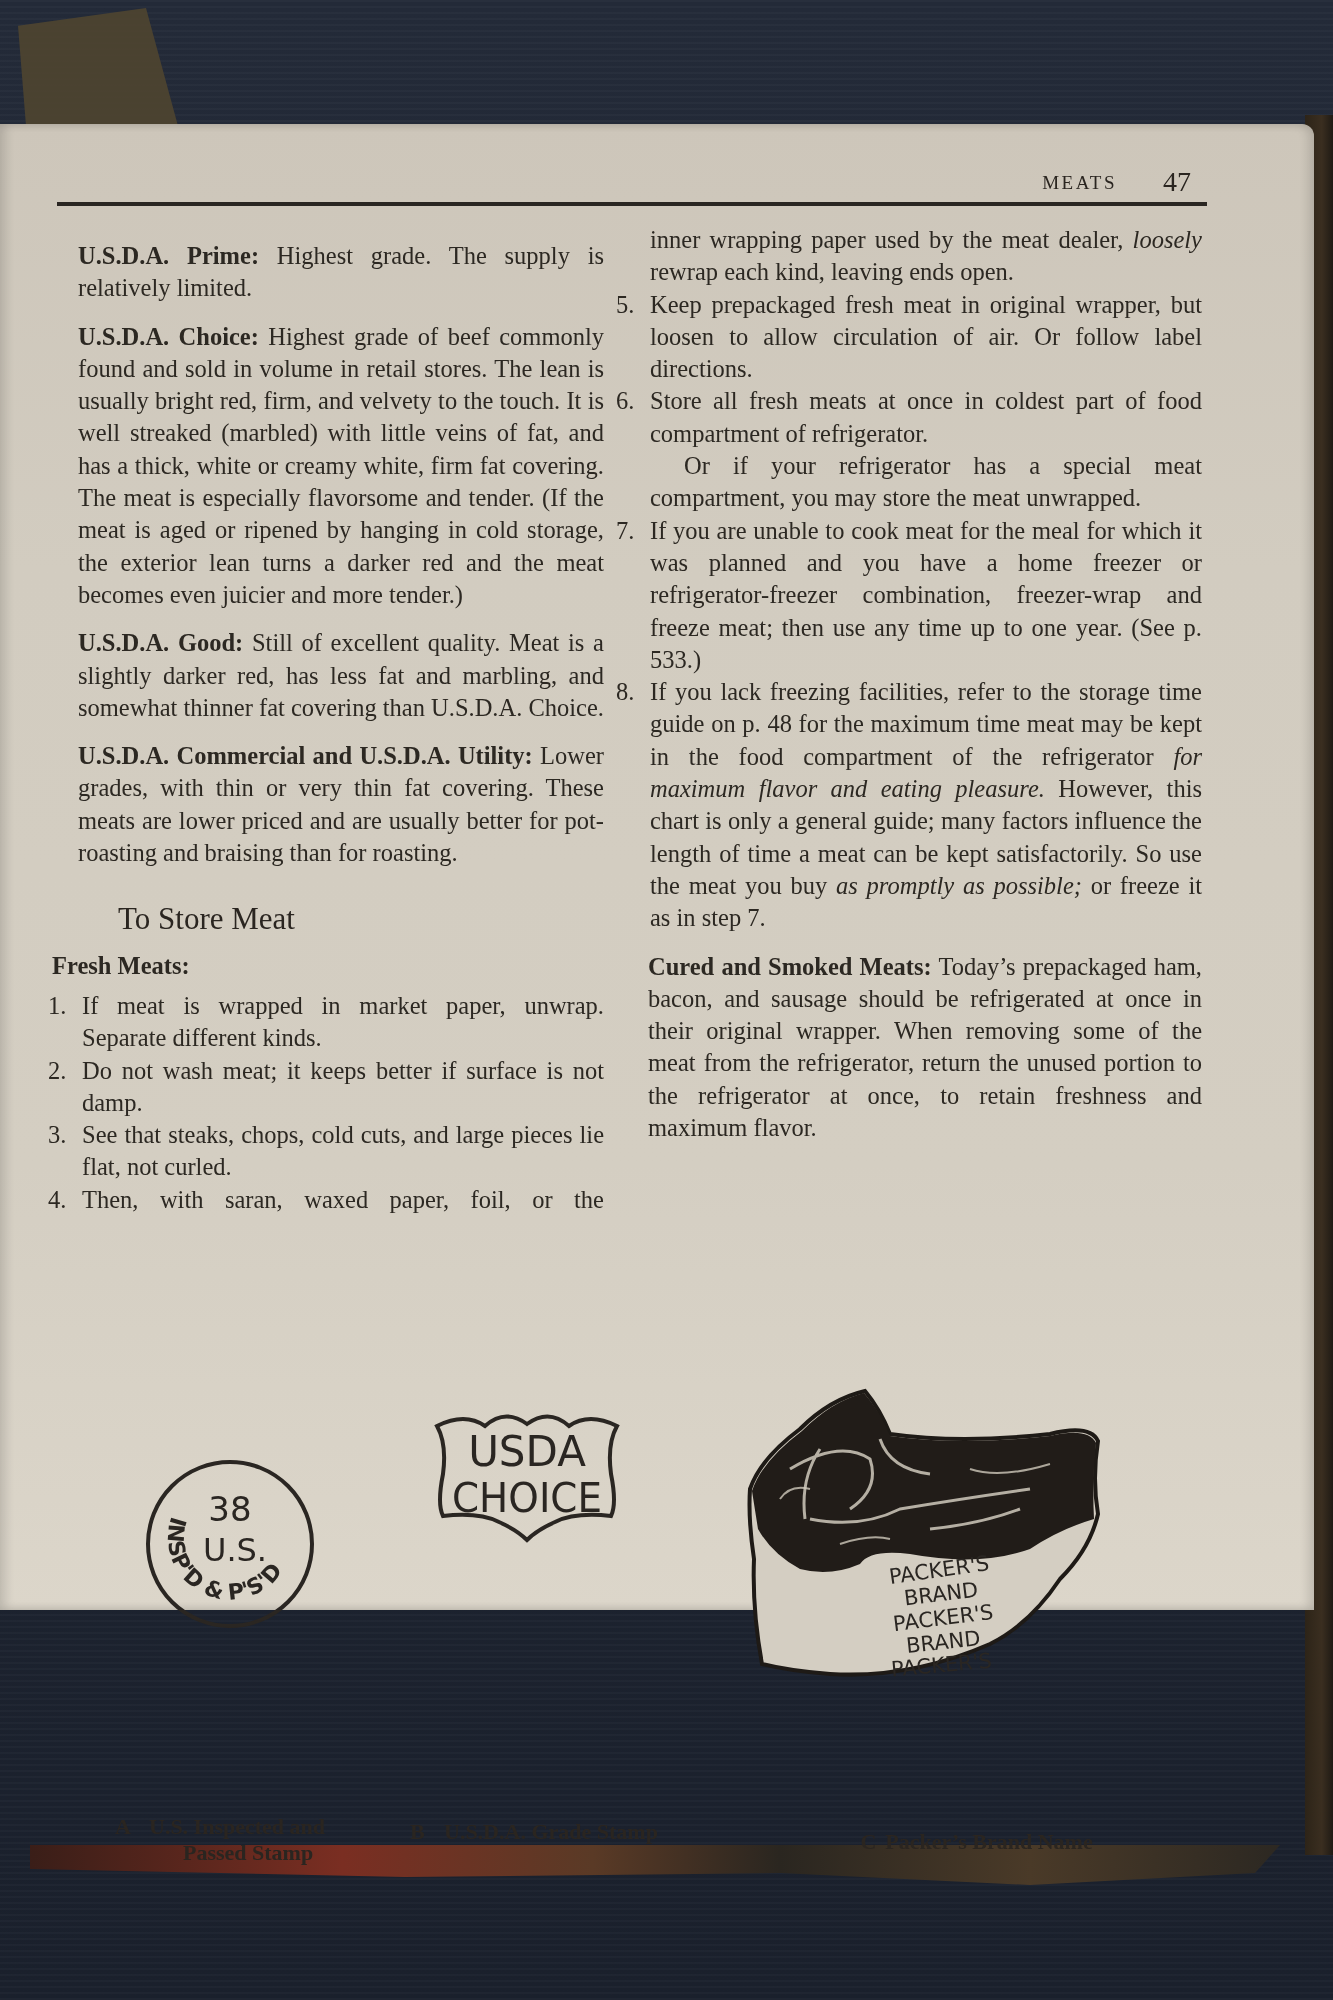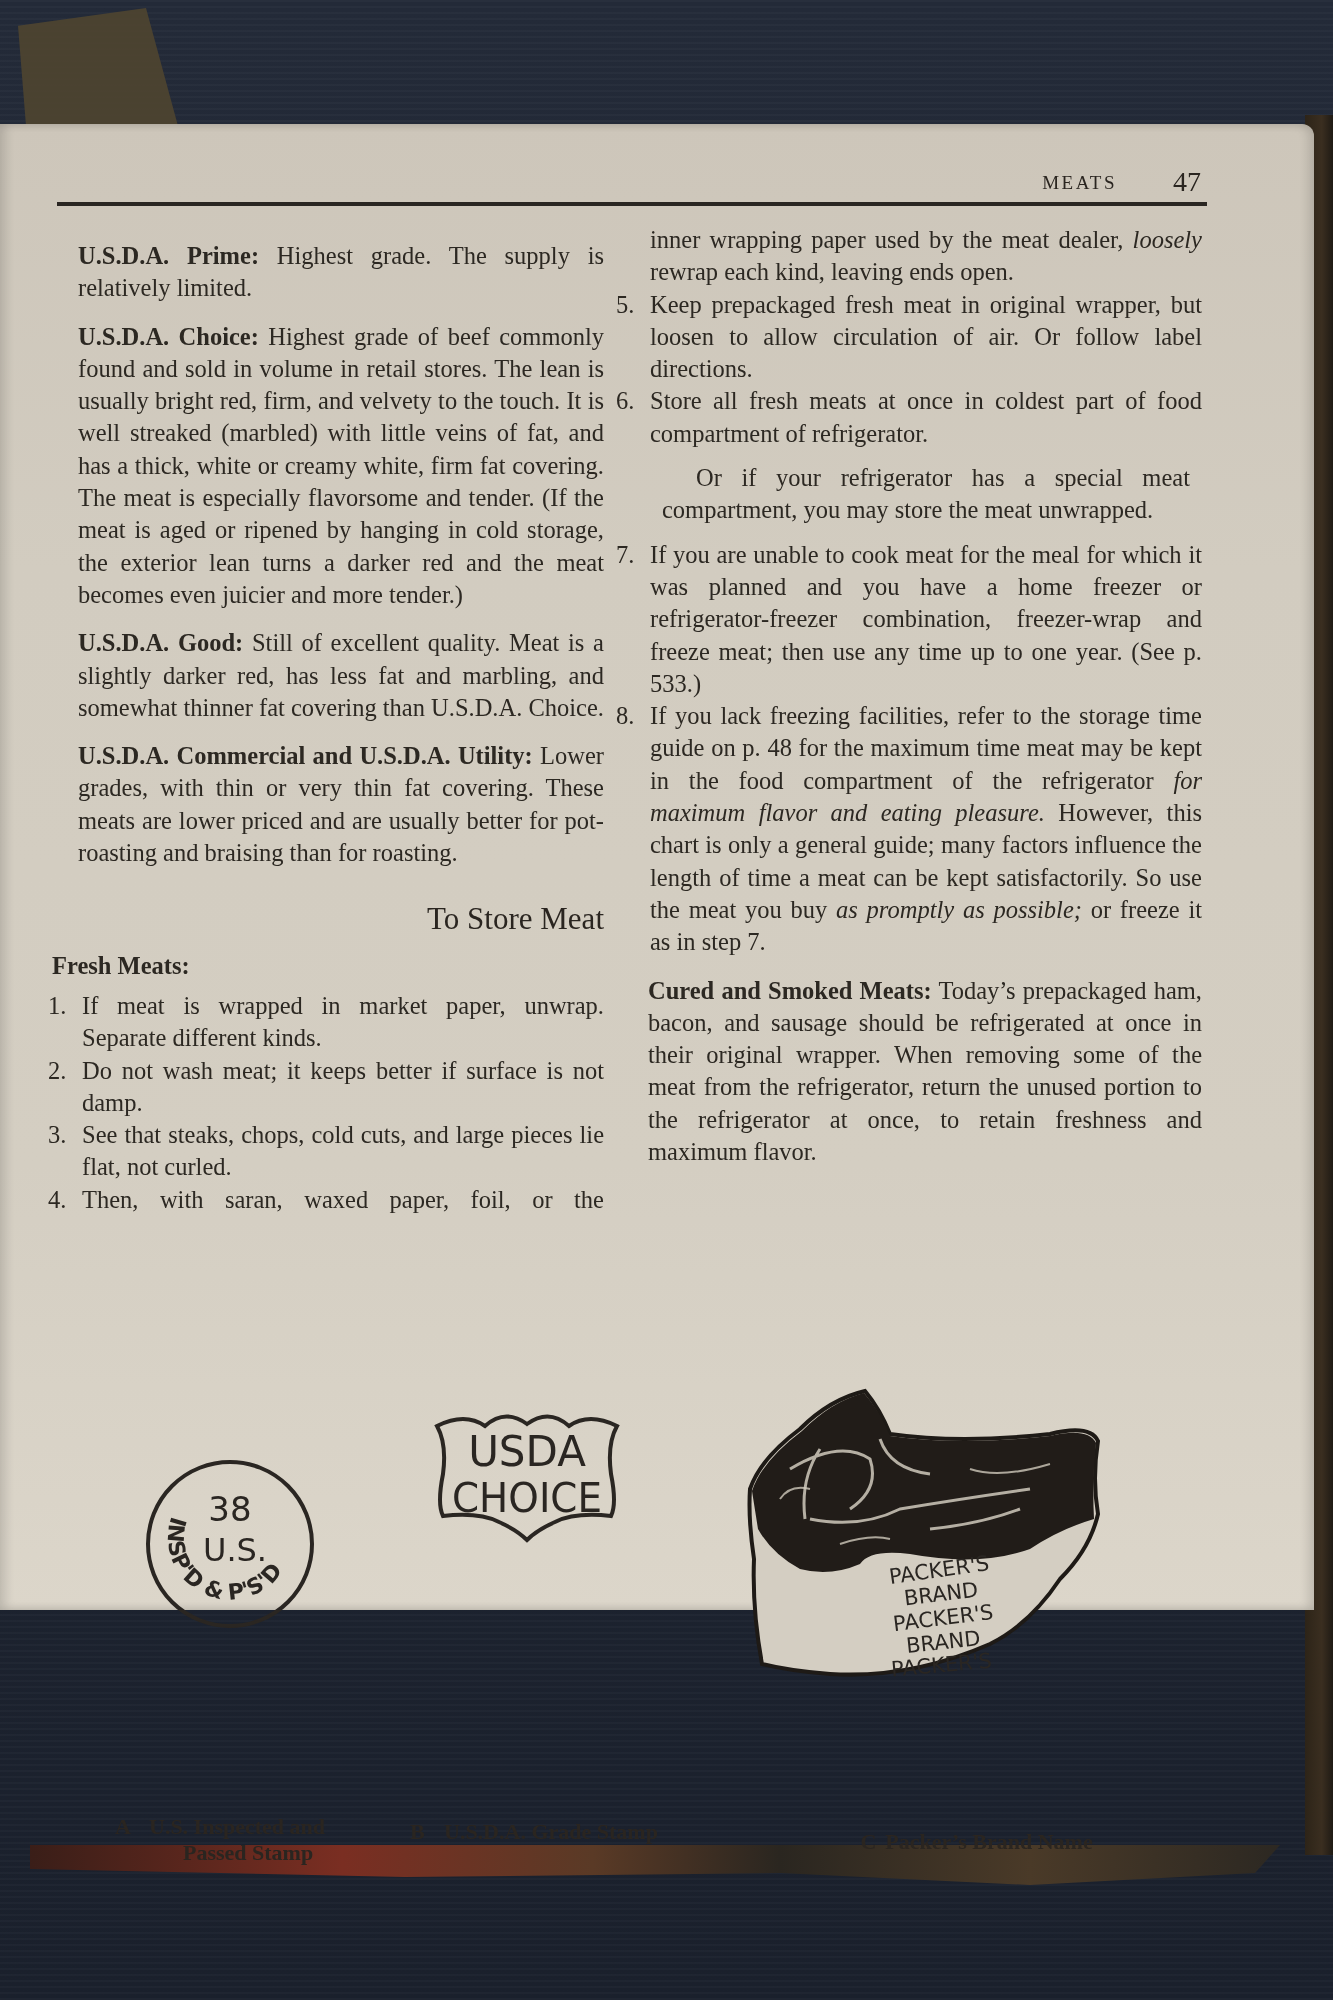--- a/index.html
+++ b/index.html
@@ -34,38 +34,38 @@
   }
   .header {
     position: absolute; left: 57px; top: 40px; width: 1150px; height: 40px;
   }
   .running-head {
     position: absolute; right: 90px; top: 8px;
     font-size: 19px; letter-spacing: 2.5px; color: #2a2520;
     font-family: "Liberation Serif", serif;
   }
   .page-number {
-    position: absolute; right: 6px; top: 2px;
+    position: absolute; right: 16px; top: 2px;
     font-size: 28px; color: #2a2520;
   }
   .rule {
     position: absolute; left: 57px; top: 78px; width: 1150px; height: 4px;
     background: #2a2622;
   }
   .col {
     position: absolute; font-size: 24.5px; line-height: 32.3px; color: #2c2822;
     text-align: justify;
   }
   .col-left { left: 78px; top: 100px; width: 526px; }
   .col-right { left: 650px; top: 100px; width: 552px; }
   .para { margin: 16px 0 8px 0; }
   .para b { font-weight: bold; }
-  .indent { text-indent: 34px; margin: 12px; }
+  .indent { text-indent: 34px; margin: 0; }
   .section-title {
-    text-align: right; font-size: 31px; margin: 34px 0 14px 0; color: #2a2520;
+    text-align: left; font-size: 31px; margin: 34px 0 14px 0; color: #2a2520;
     font-weight: normal; padding-left: 40px;
   }
   .subhead { font-weight: bold; margin: 0 0 8px -26px; font-size: 24.5px; }
   ol.steps { list-style: none; padding: 0; margin: 0; }
   ol.steps li { position: relative; padding-left: 30px; margin: 0; }
   ol.steps li .num { position: absolute; left: -4px; top: 0; }
   .col-left ol.steps { margin-left: -26px; }
   .col-right ol.steps { margin-left: -30px; }
   em { font-style: italic; }
 

